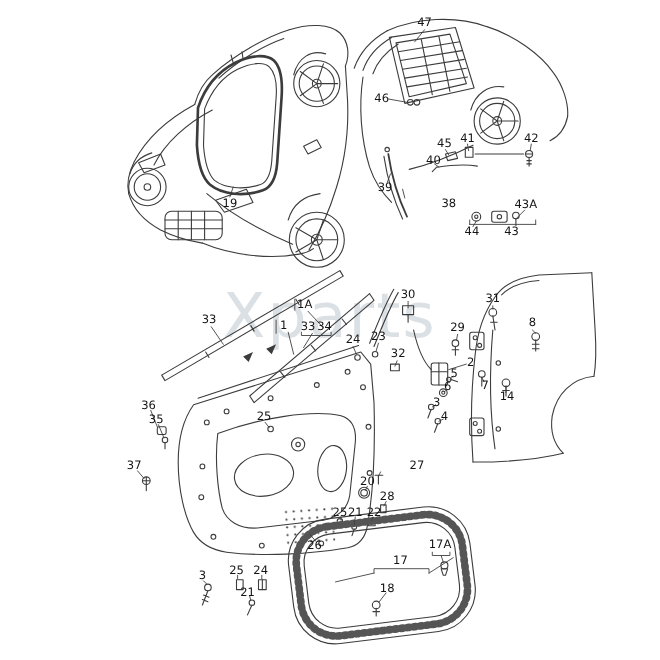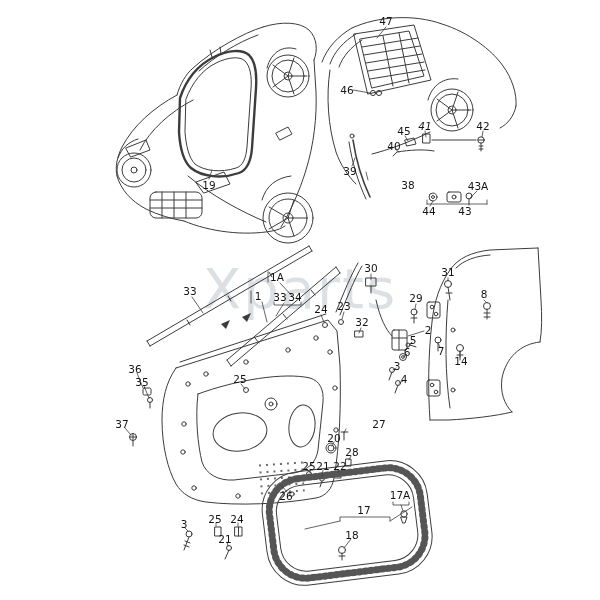--- a/index.html
+++ b/index.html
@@ -269,21 +269,21 @@
         <path d="M393,502 L393,505 L409,505 L409,502 M401,505 L403,511"></path>
       </g>
 
     </g>
   </svg>
 
   <div id="labels">
       <span class="part-label" style="left: 386px; top: 21px;">47</span>
       <span class="part-label" style="left: 347px; top: 90px;">46</span>
       <span class="part-label" style="left: 404px; top: 131px;">45</span>
-      <span class="part-label" style="left: 425px; top: 126px; font-style: italic;">41</span>
+      <span class="part-label" style="left: 425px; top: 126px;">41</span>
       <span class="part-label" style="left: 483px; top: 126px;">42</span>
       <span class="part-label" style="left: 394px; top: 146px;">40</span>
       <span class="part-label" style="left: 350px; top: 171px;">39</span>
       <span class="part-label" style="left: 368px; top: 185px; margin-left: 40px;">38</span>
       <span class="part-label" style="left: 478px; top: 186px;">43A</span>
       <span class="part-label" style="left: 429px; top: 211px;">44</span>
       <span class="part-label" style="left: 465px; top: 211px;">43</span>
       <span class="part-label" style="left: 209px; top: 185px;">19</span>
       <span class="part-label" style="left: 190px; top: 291px;">33</span>
       <span class="part-label" style="left: 277px; top: 277px;">1A</span>

